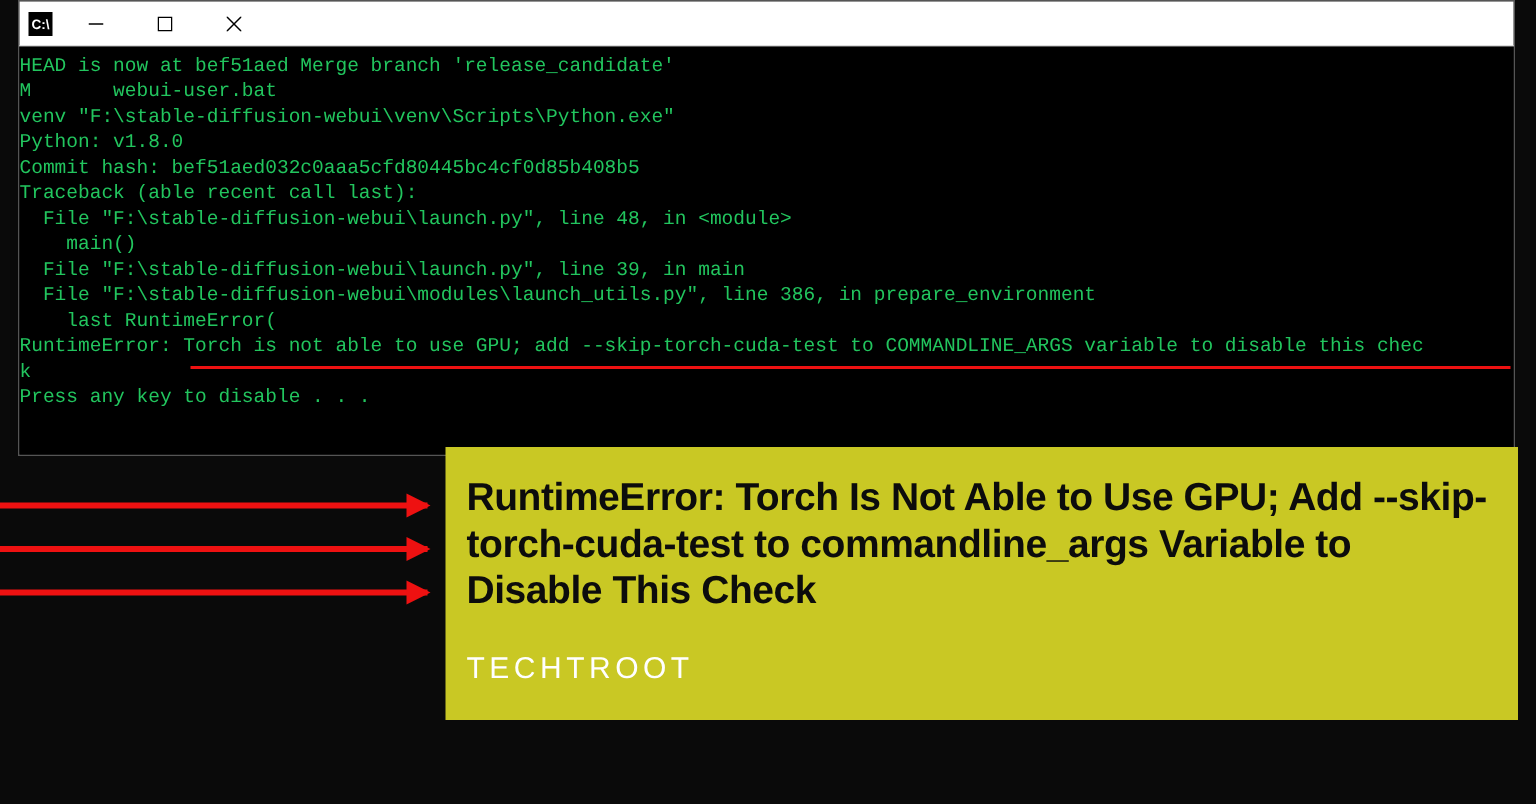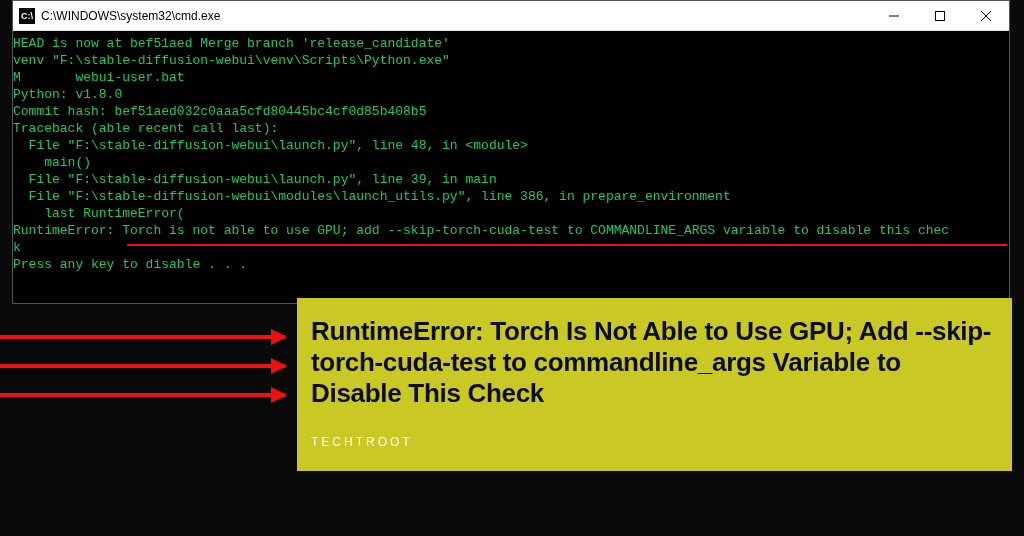--- a/index.html
+++ b/index.html
@@ -80,32 +80,31 @@
   }
   .callout .headline {
     font-size:26px; line-height:31px;
     font-weight:800;
     color:#0c0c0c;
     font-family:Arial,Helvetica,sans-serif;
     letter-spacing:-0.3px;
   }
   .callout .brand {
     margin-top:26px;
-    font-size:12px; letter-spacing:3px;
+    font-size:20px; letter-spacing:3px;
     color:#fff; font-weight:400;
     font-family:Arial,sans-serif;
   }
 </style>
 </head>
 <body>
 
 <div class="window">
   <div class="titlebar">
     <div class="icon">C:\</div>
-    <div class="title">C:\WINDOWS\system32\cmd.exe</div>
     <div class="winbtns">
       <div class="winbtn">
         <svg viewBox="0 0 10 10">
             <line x1="0" y1="5" x2="10" y2="5" stroke="#000" stroke-width="1"></line>
           </svg>
       </div>
       <div class="winbtn">
         <svg viewBox="0 0 10 10">
             <rect x="0.5" y="0.5" width="9" height="9" fill="none" stroke="#000" stroke-width="1"></rect>
           </svg>
@@ -113,22 +112,22 @@
       <div class="winbtn">
         <svg viewBox="0 0 10 10">
             <line x1="0" y1="0" x2="10" y2="10" stroke="#000" stroke-width="1"></line>
             <line x1="10" y1="0" x2="0" y2="10" stroke="#000" stroke-width="1"></line>
           </svg>
       </div>
     </div>
   </div>
   <div class="term">
     <div class="line">HEAD is now at bef51aed Merge branch 'release_candidate'</div>
+    <div class="line">M       webui-user.bat</div>
     <div class="line">venv "F:\stable-diffusion-webui\venv\Scripts\Python.exe"</div>
-    <div class="line">M       webui-user.bat</div>
     <div class="line">Python: v1.8.0</div>
     <div class="line">Commit hash: bef51aed032c0aaa5cfd80445bc4cf0d85b408b5</div>
     <div class="line">Traceback (able recent call last):</div>
     <div class="line">  File "F:\stable-diffusion-webui\launch.py", line 48, in &lt;module&gt;</div>
     <div class="line">    main()</div>
     <div class="line">  File "F:\stable-diffusion-webui\launch.py", line 39, in main</div>
     <div class="line">  File "F:\stable-diffusion-webui\modules\launch_utils.py", line 386, in prepare_environment</div>
     <div class="line">    last RuntimeError(</div>
     <div class="line">RuntimeError: Torch is not able to use GPU; add --skip-torch-cuda-test to COMMANDLINE_ARGS variable to disable this chec</div>
     <div class="line">k</div>

